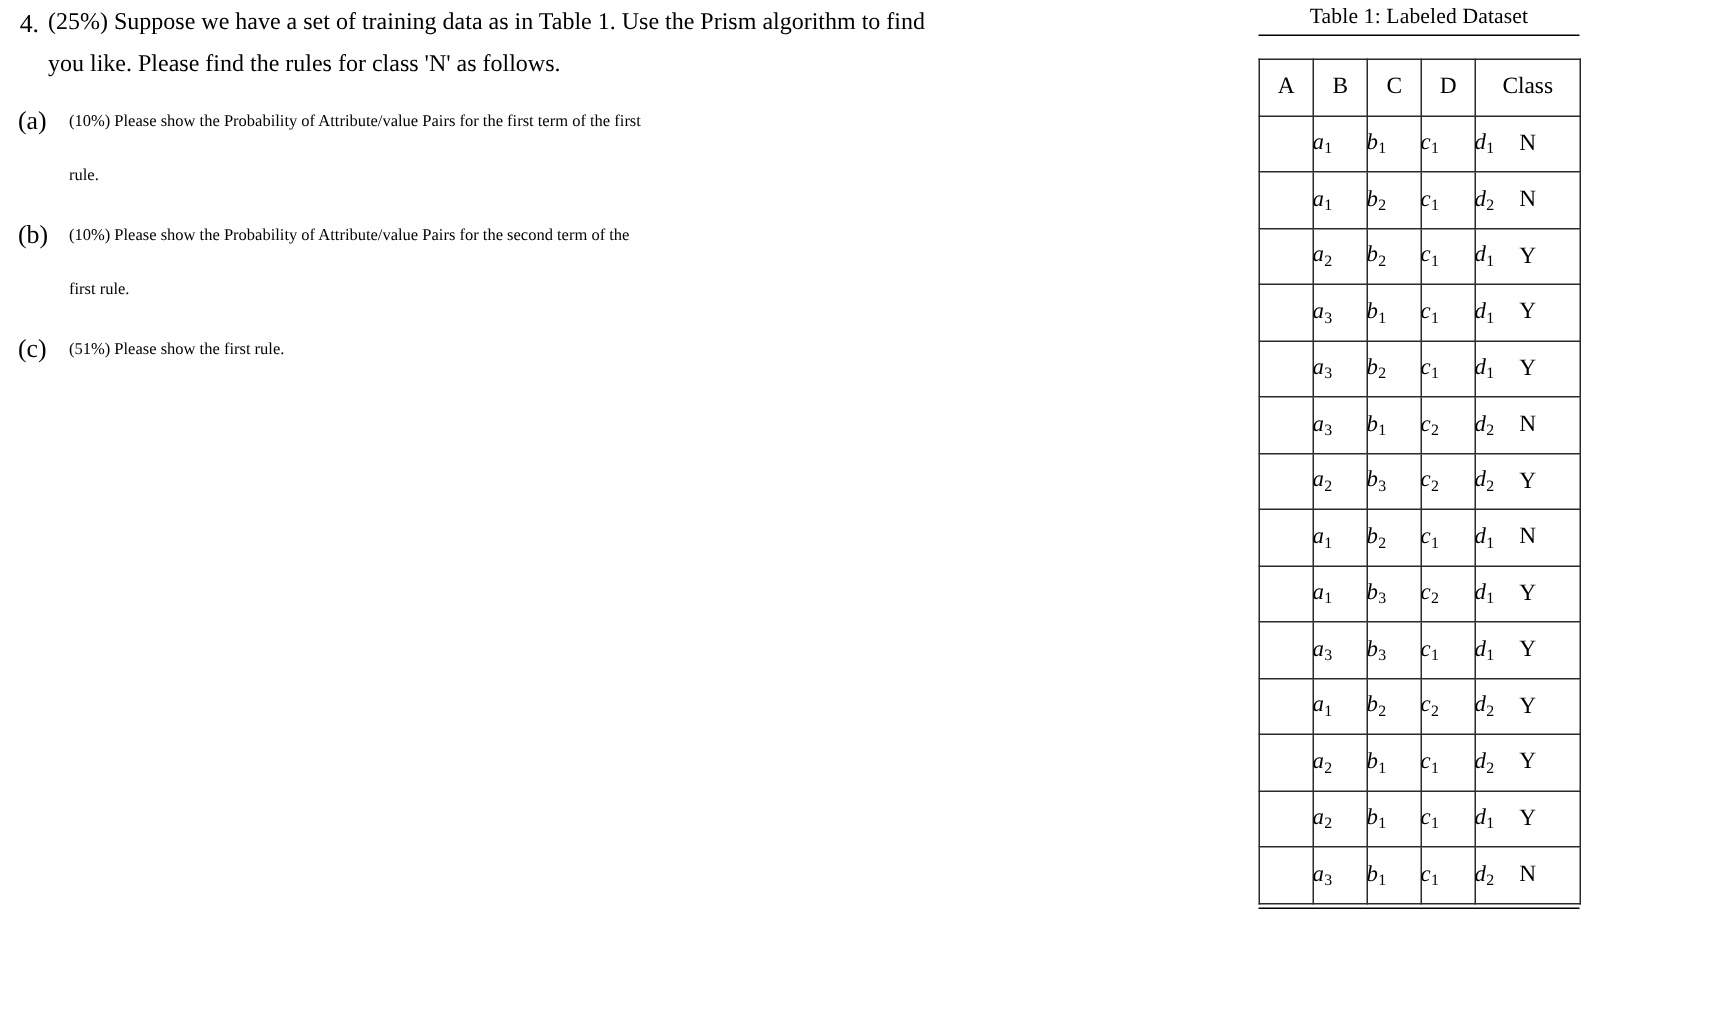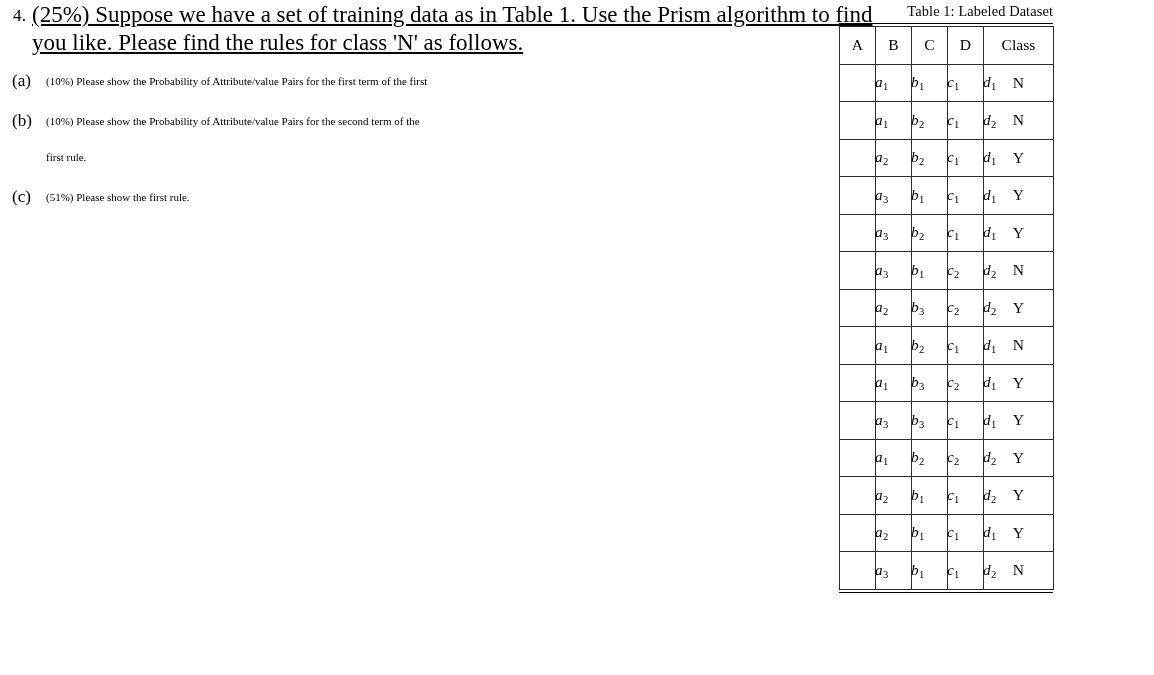--- a/index.html
+++ b/index.html
@@ -39,24 +39,23 @@
     line-height: 30px;
     padding-top: 1px;
   }
 
   .q-body {
     flex: 1 1 auto;
     padding-left: 6px;
   }
 
   .q-line {
-    font-size: 23px;
+    font-size: 16px;
     line-height: 30px;
     white-space: nowrap;
-    text-decoration: underline;
   }
   .q-line.tight {
     line-height: 26px;
   }
 
   
   .subitem {
     display: flex;
     align-items: flex-start;
     margin-top: 10px;
@@ -86,25 +85,25 @@
   #table-figure {
     position: absolute;
     left: 839px;
     top: 2px;
     width: 214px;
   }
 
   #table-caption {
     font-size: 14.4px;
     line-height: 19px;
-    text-align: right;
+    text-align: center;
     white-space: nowrap;
     padding-bottom: 2px;
     border-bottom: 1.2px solid #000;
-    margin-bottom: 2px;
+    margin-bottom: 15px;
     letter-spacing: 0.1px;
   }
 
   table#dataset-table {
     border-collapse: collapse;
     width: 214px;
     table-layout: fixed;
     border-top: 1.1px solid #000;
     border-bottom: 1.1px solid #000;
   }
@@ -165,20 +164,21 @@
     <div class="q-body">
       <div class="q-line">(25%) Suppose we have a set of training data as in Table 1. Use the Prism algorithm to find</div>
       <div class="q-line tight">you like. Please find the rules for class 'N' as follows.</div>
     </div>
   </div>
 
   <div class="subitem">
     <div class="subitem-label">(a)</div>
     <div class="subitem-body">
       <div class="sub-line">(10%) Please show the Probability of Attribute/value Pairs for the first term of the first</div>
+      <div class="sub-line second">rule.</div>
     </div>
   </div>
 
   <div class="subitem">
     <div class="subitem-label">(b)</div>
     <div class="subitem-body">
       <div class="sub-line">(10%) Please show the Probability of Attribute/value Pairs for the second term of the</div>
       <div class="sub-line second">first rule.</div>
     </div>
   </div>

